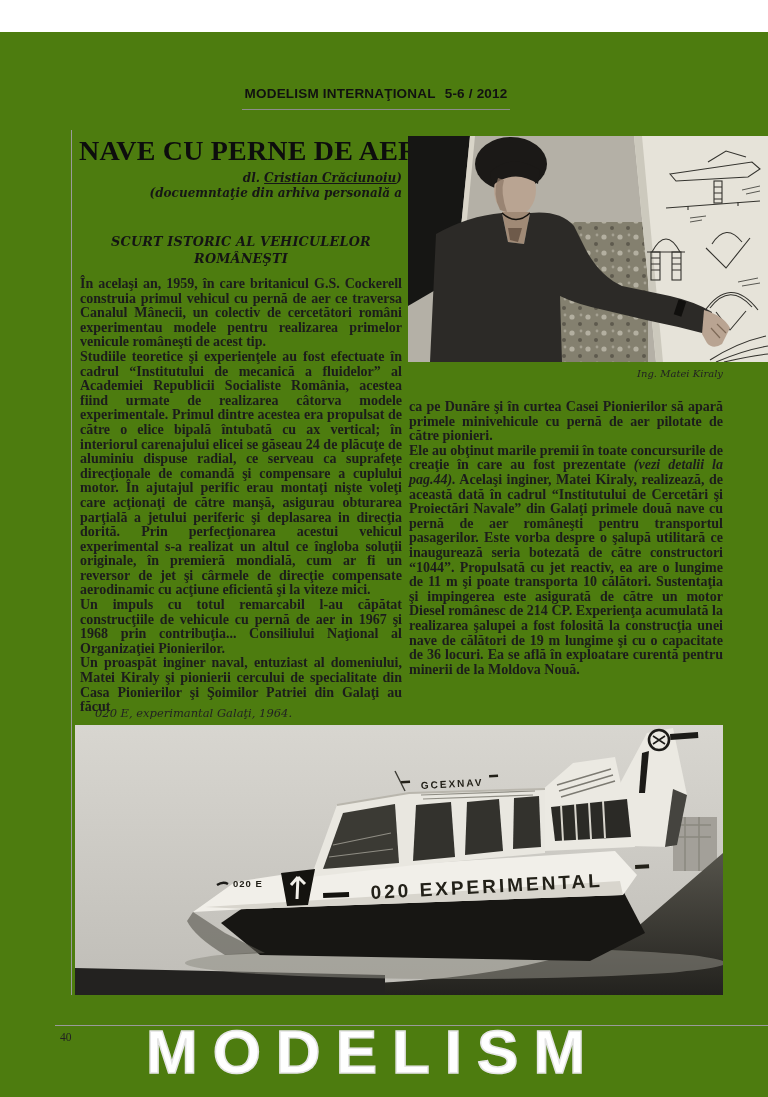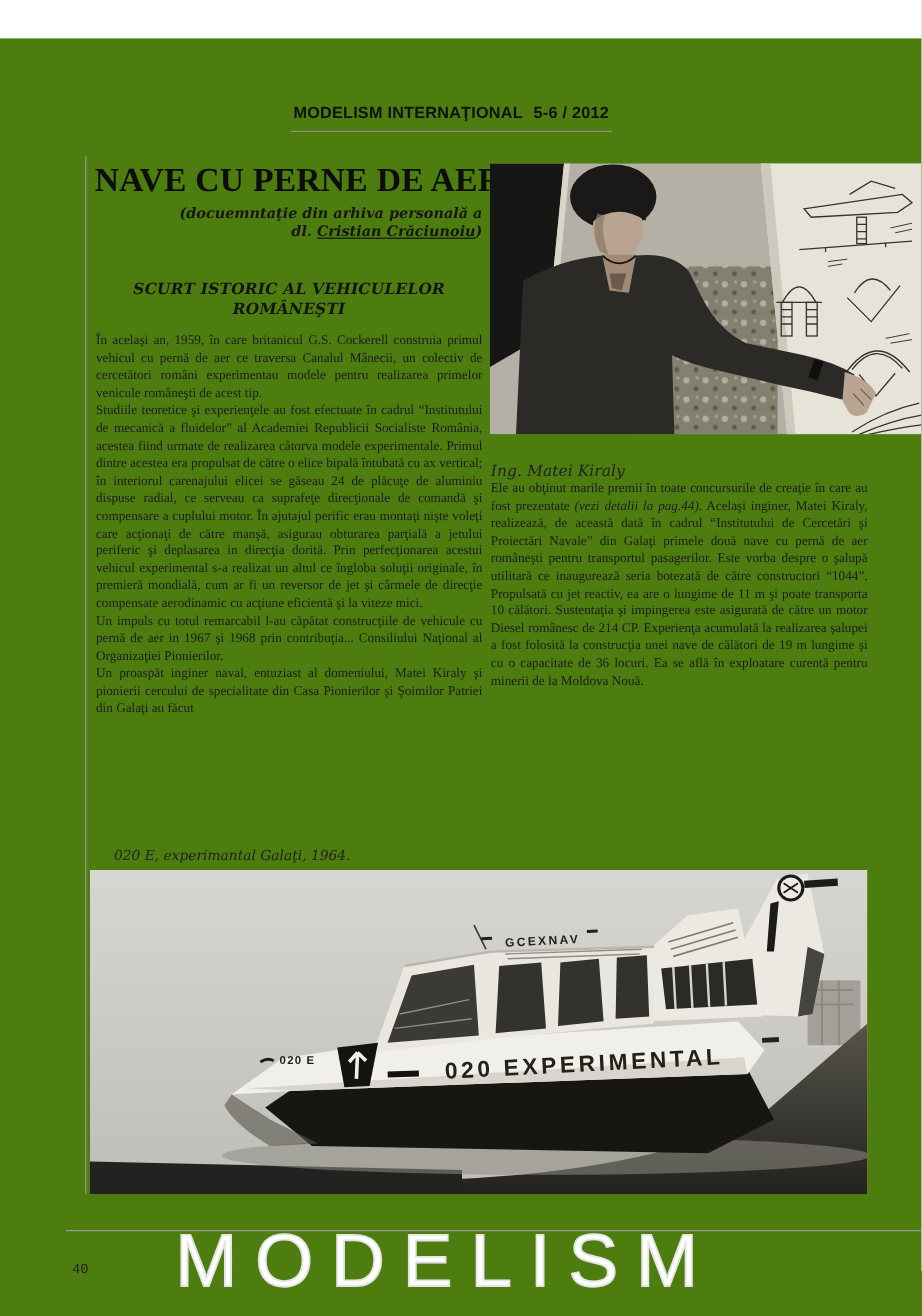--- a/index.html
+++ b/index.html
@@ -20,72 +20,73 @@
     font-family:"Liberation Serif",serif;font-weight:bold;font-size:28px;
     letter-spacing:.2px;white-space:nowrap;color:#0d0d0d;}
   .article-subtitle{position:absolute;left:80px;top:139px;width:322px;text-align:right;
     font-family:"DejaVu Serif",serif;font-weight:bold;font-style:italic;
     font-size:12px;line-height:15px;color:#161616;}
   .article-subtitle .underline{text-decoration:underline;}
   .section-heading{position:absolute;left:80px;top:202px;width:322px;
     font-family:"DejaVu Serif",serif;font-weight:bold;font-style:italic;
     font-size:12.8px;line-height:16.5px;letter-spacing:.2px;color:#141414;text-align:center;}
   
-  .col{position:absolute;font-size:11px;line-height:14.6px;text-align:justify;color:#1c1c1c;}
+  .col{position:absolute;font-size:14px;line-height:14.6px;text-align:justify;color:#1c1c1c;font-weight:bold;}
   .col p{margin:0;}
   .col-left{left:80px;top:245px;width:322px;}
   .col-right{left:409px;top:368px;width:314px;}
   .it{font-style:italic;}
   
   .caption-left{position:absolute;left:95px;top:674px;font-family:"DejaVu Serif",serif;
     font-style:italic;font-size:11.5px;color:#222;}
-  .caption-right{position:absolute;left:409px;top:354px;width:314px;text-align:left;
-    font-family:"DejaVu Serif",serif;font-style:italic;font-size:13px;color:#222;}
+  .caption-right{position:absolute;left:409px;top:336px;width:314px;text-align:right;
+    font-family:"DejaVu Serif",serif;font-style:italic;font-size:10px;color:#222;}
   
   .photo-top{position:absolute;left:408px;top:104px;width:360px;height:226px;overflow:hidden;}
   .photo-bottom{position:absolute;left:75px;top:693px;width:648px;height:270px;overflow:hidden;}
   .photo-top svg,.photo-bottom svg{display:block;}
   
   .footer-rule{position:absolute;left:55px;top:993px;width:713px;height:1px;background:#9a9a9a;}
-  .page-number{position:absolute;left:60px;top:1020px;font-family:Liberation Mono, monospace;
+  .page-number{position:absolute;left:60px;top:999px;font-family:Liberation Serif, serif;
     font-size:11.5px;color:#222;}
   .watermark{position:absolute;left:146px;top:984px;
-    font-family:"Liberation Sans",sans-serif;font-weight:normal;font-size:62px;
+    font-family:"Liberation Sans",sans-serif;font-weight:bold;font-size:62px;
     letter-spacing:15px;color:#ffffff;-webkit-text-stroke:1.5px #e4e4e4;
     white-space:nowrap;pointer-events:none;}
 </style>
 </head>
 <body>
 
 <div class="page">
 
   <div class="header">
     <span>MODELISM INTERNAŢIONAL</span><span class="issue">5-6 / 2012</span>
   </div>
   <div class="header-rule"></div>
   <div class="left-rule"></div>
 
   <h1 class="article-title" style="margin:0;">NAVE CU PERNE DE AER</h1>
   <div class="article-subtitle">
+    <div><span>dl. </span><span class="underline">Cristian Crăciunoiu</span><span>)</span></div>
     <div><span>(docuemntaţie din arhiva personală a</span></div>
-    <div><span>dl. </span><span class="underline">Cristian Crăciunoiu</span><span>)</span></div>
   </div>
 
   <div class="section-heading">
     <div>SCURT ISTORIC AL VEHICULELOR ROMÂNEŞTI</div>
   </div>
 
   <div class="col col-left">
     <p>În acelaşi an, 1959, în care britanicul G.S. Cockerell construia primul vehicul cu pernă de aer ce traversa Canalul Mânecii, un colectiv de cercetători români experimentau modele pentru realizarea primelor venicule româneşti de acest tip.</p>
     <p>Studiile teoretice şi experienţele au fost efectuate în cadrul “Institutului de mecanică a fluidelor” al Academiei Republicii Socialiste România, acestea fiind urmate de realizarea câtorva modele experimentale. Primul dintre acestea era propulsat de către o elice bipală întubată cu ax vertical; în interiorul carenajului elicei se găseau 24 de plăcuţe de aluminiu dispuse radial, ce serveau ca suprafeţe direcţionale de comandă şi compensare a cuplului motor. În ajutajul perific erau montaţi nişte voleţi care acţionaţi de către manşă, asigurau obturarea parţială a jetului periferic şi deplasarea in direcţia dorită. Prin perfecţionarea acestui vehicul experimental s-a realizat un altul ce îngloba soluţii originale, în premieră mondială, cum ar fi un reversor de jet şi cârmele de direcţie compensate aerodinamic cu acţiune eficientă şi la viteze mici.</p>
     <p>Un impuls cu totul remarcabil l-au căpătat construcţiile de vehicule cu pernă de aer in 1967 şi 1968 prin contribuţia... Consiliului Naţional al Organizaţiei Pionierilor.</p>
     <p>Un proaspăt inginer naval, entuziast al domeniului, Matei Kiraly şi pionierii cercului de specialitate din Casa Pionierilor şi Şoimilor Patriei din Galaţi au făcut</p>
   </div>
 
   <div class="col col-right">
+    <p>ca pe Dunăre şi în curtea Casei Pionierilor să apară primele minivehicule cu pernă de aer pilotate de către pionieri.</p>
     <p><span>Ele au obţinut marile premii în toate concursurile de creaţie în care au fost prezentate </span><span class="it">(vezi detalii la pag.44).</span><span> Acelaşi inginer, Matei Kiraly, realizează, de această dată în cadrul “Institutului de Cercetări şi Proiectări Navale” din Galaţi primele două nave cu pernă de aer româneşti pentru transportul pasagerilor. Este vorba despre o şalupă utilitară ce inaugurează seria botezată de către constructori “1044”. Propulsată cu jet reactiv, ea are o lungime de 11 m şi poate transporta 10 călători. Sustentaţia şi impingerea este asigurată de către un motor Diesel românesc de 214 CP. Experienţa acumulată la realizarea şalupei a fost folosită la construcţia unei nave de călători de 19 m lungime şi cu o capacitate de 36 locuri. Ea se află în exploatare curentă pentru minerii de la Moldova Nouă.</span></p>
   </div>
 
   <div class="photo-top">
     <svg width="360" height="226" viewBox="0 0 360 226">
       <defs>
         <pattern id="floral" width="16" height="16" patternUnits="userSpaceOnUse">
           <rect width="16" height="16" fill="#84806f"></rect>
           <circle cx="4" cy="5" r="2.6" fill="#b3afa0"></circle>
           <circle cx="12" cy="12" r="2" fill="#5e5a4e"></circle>

